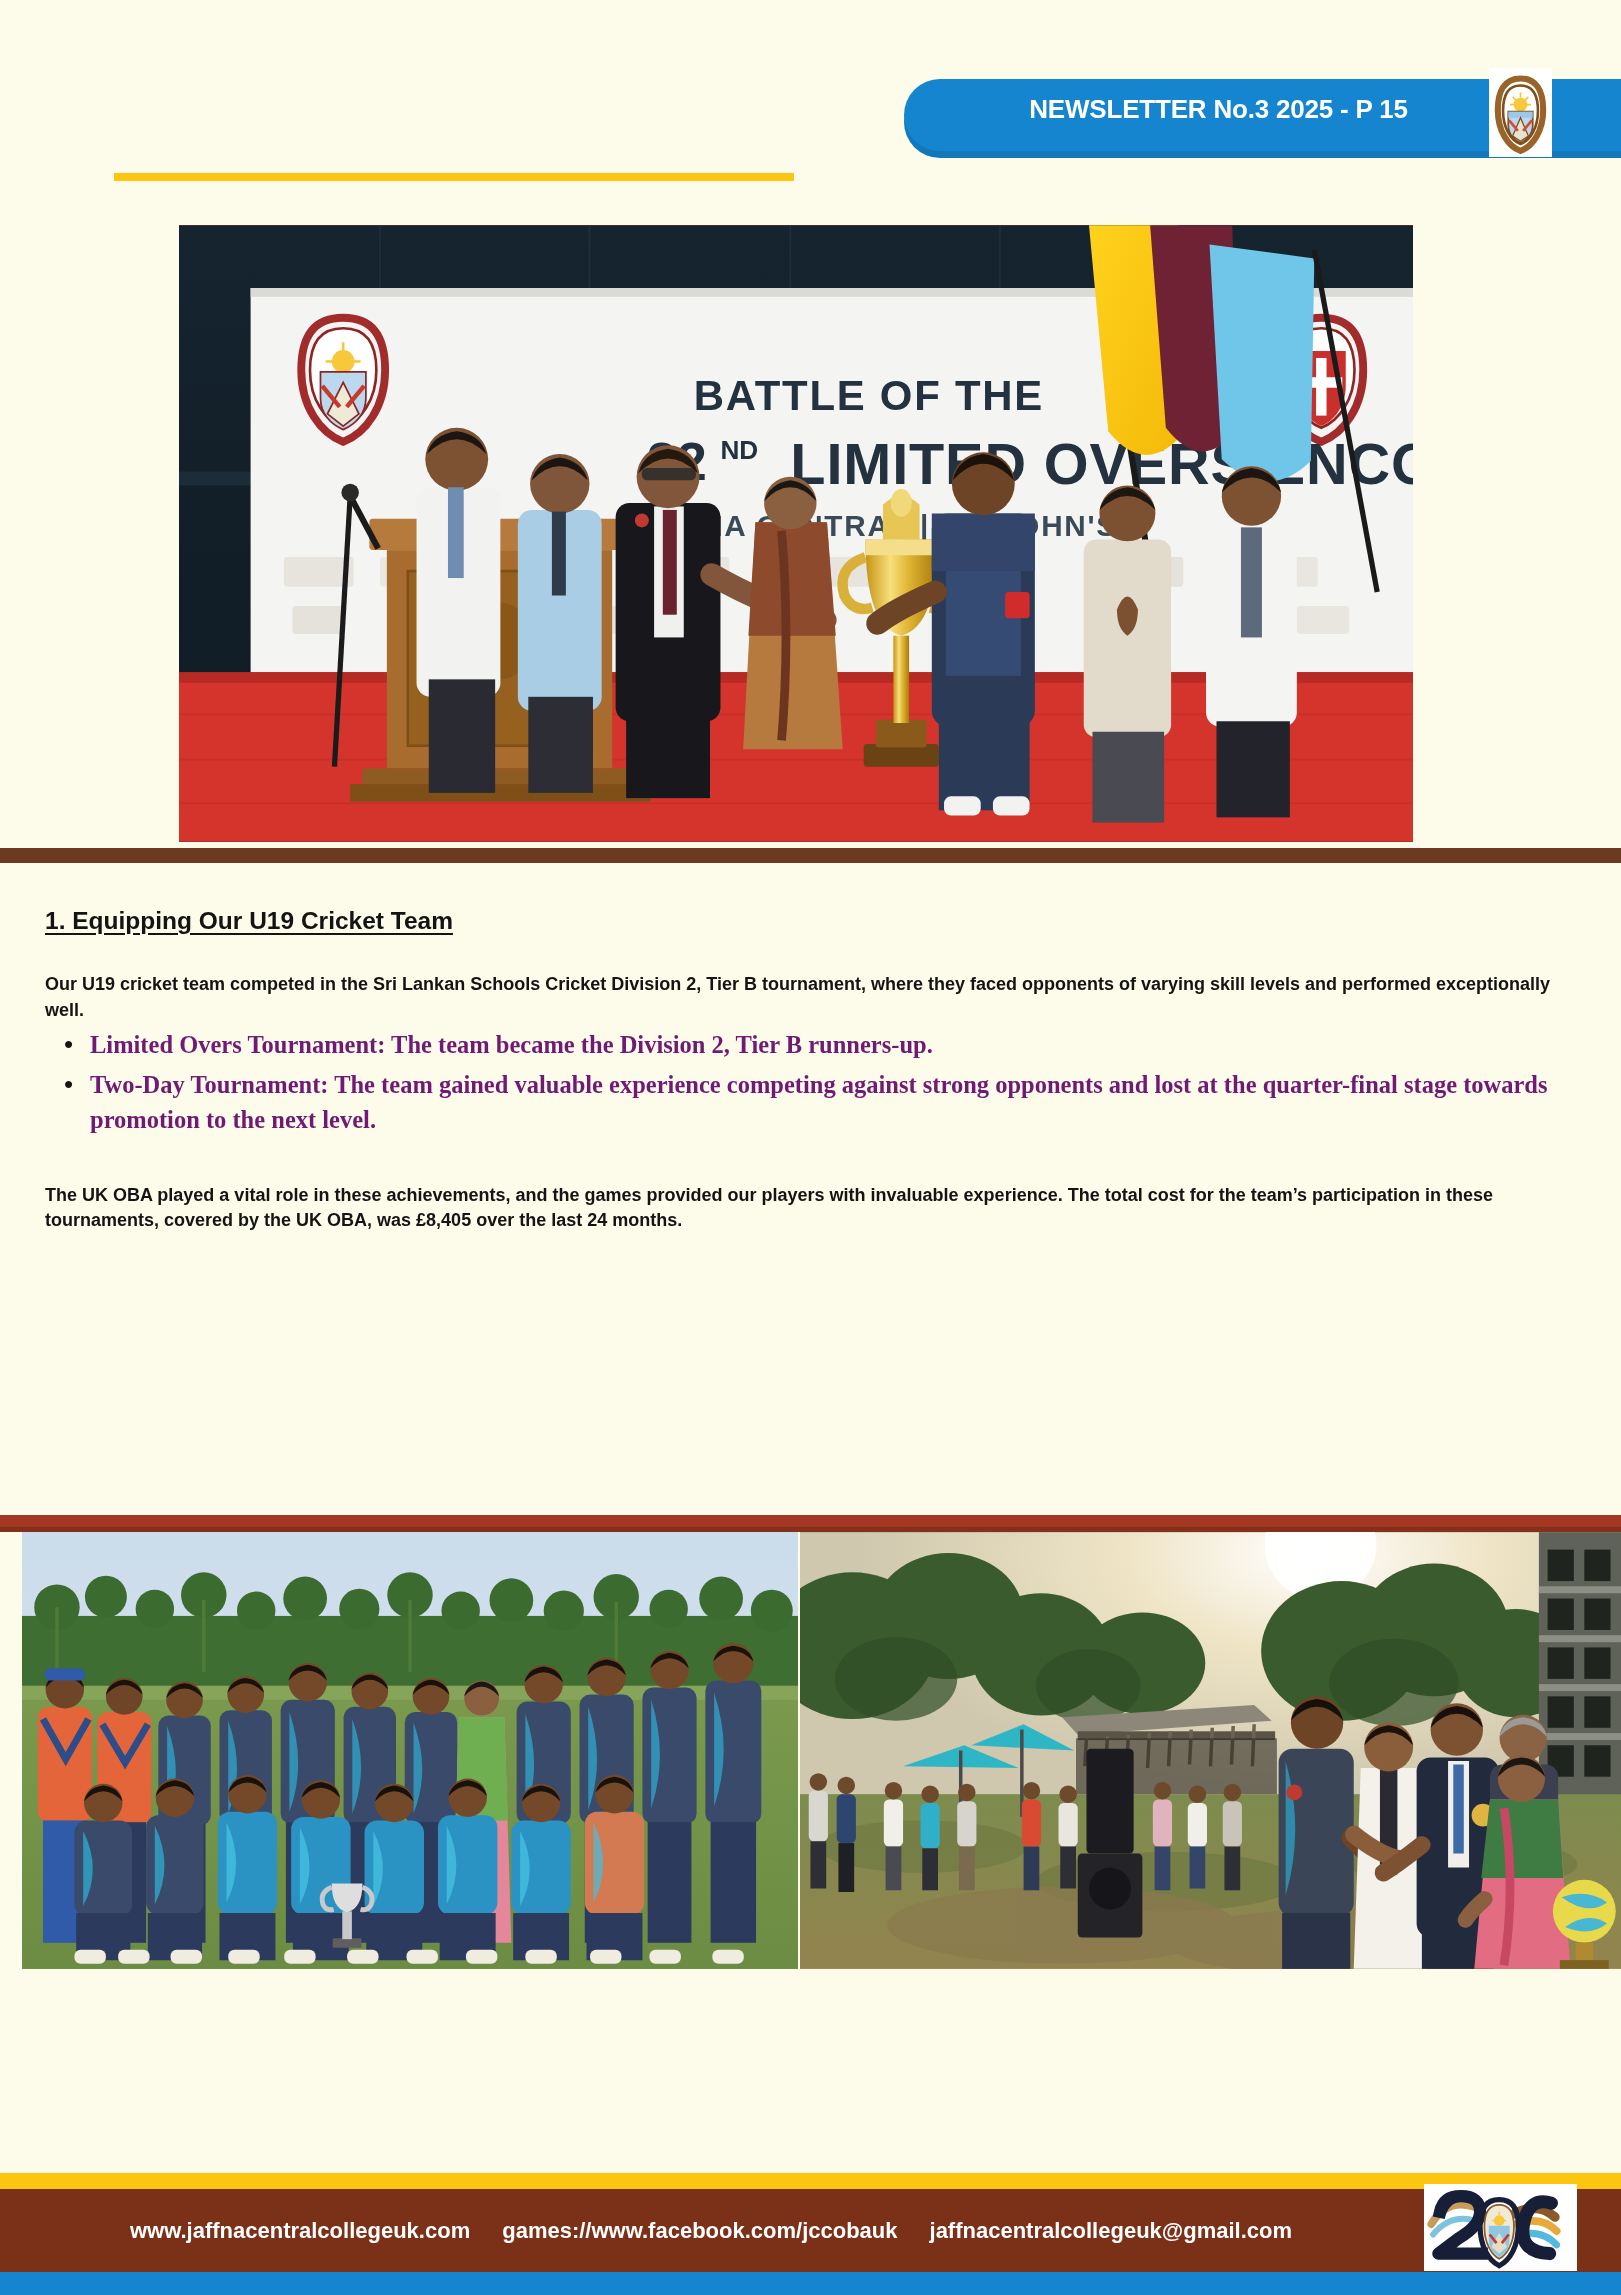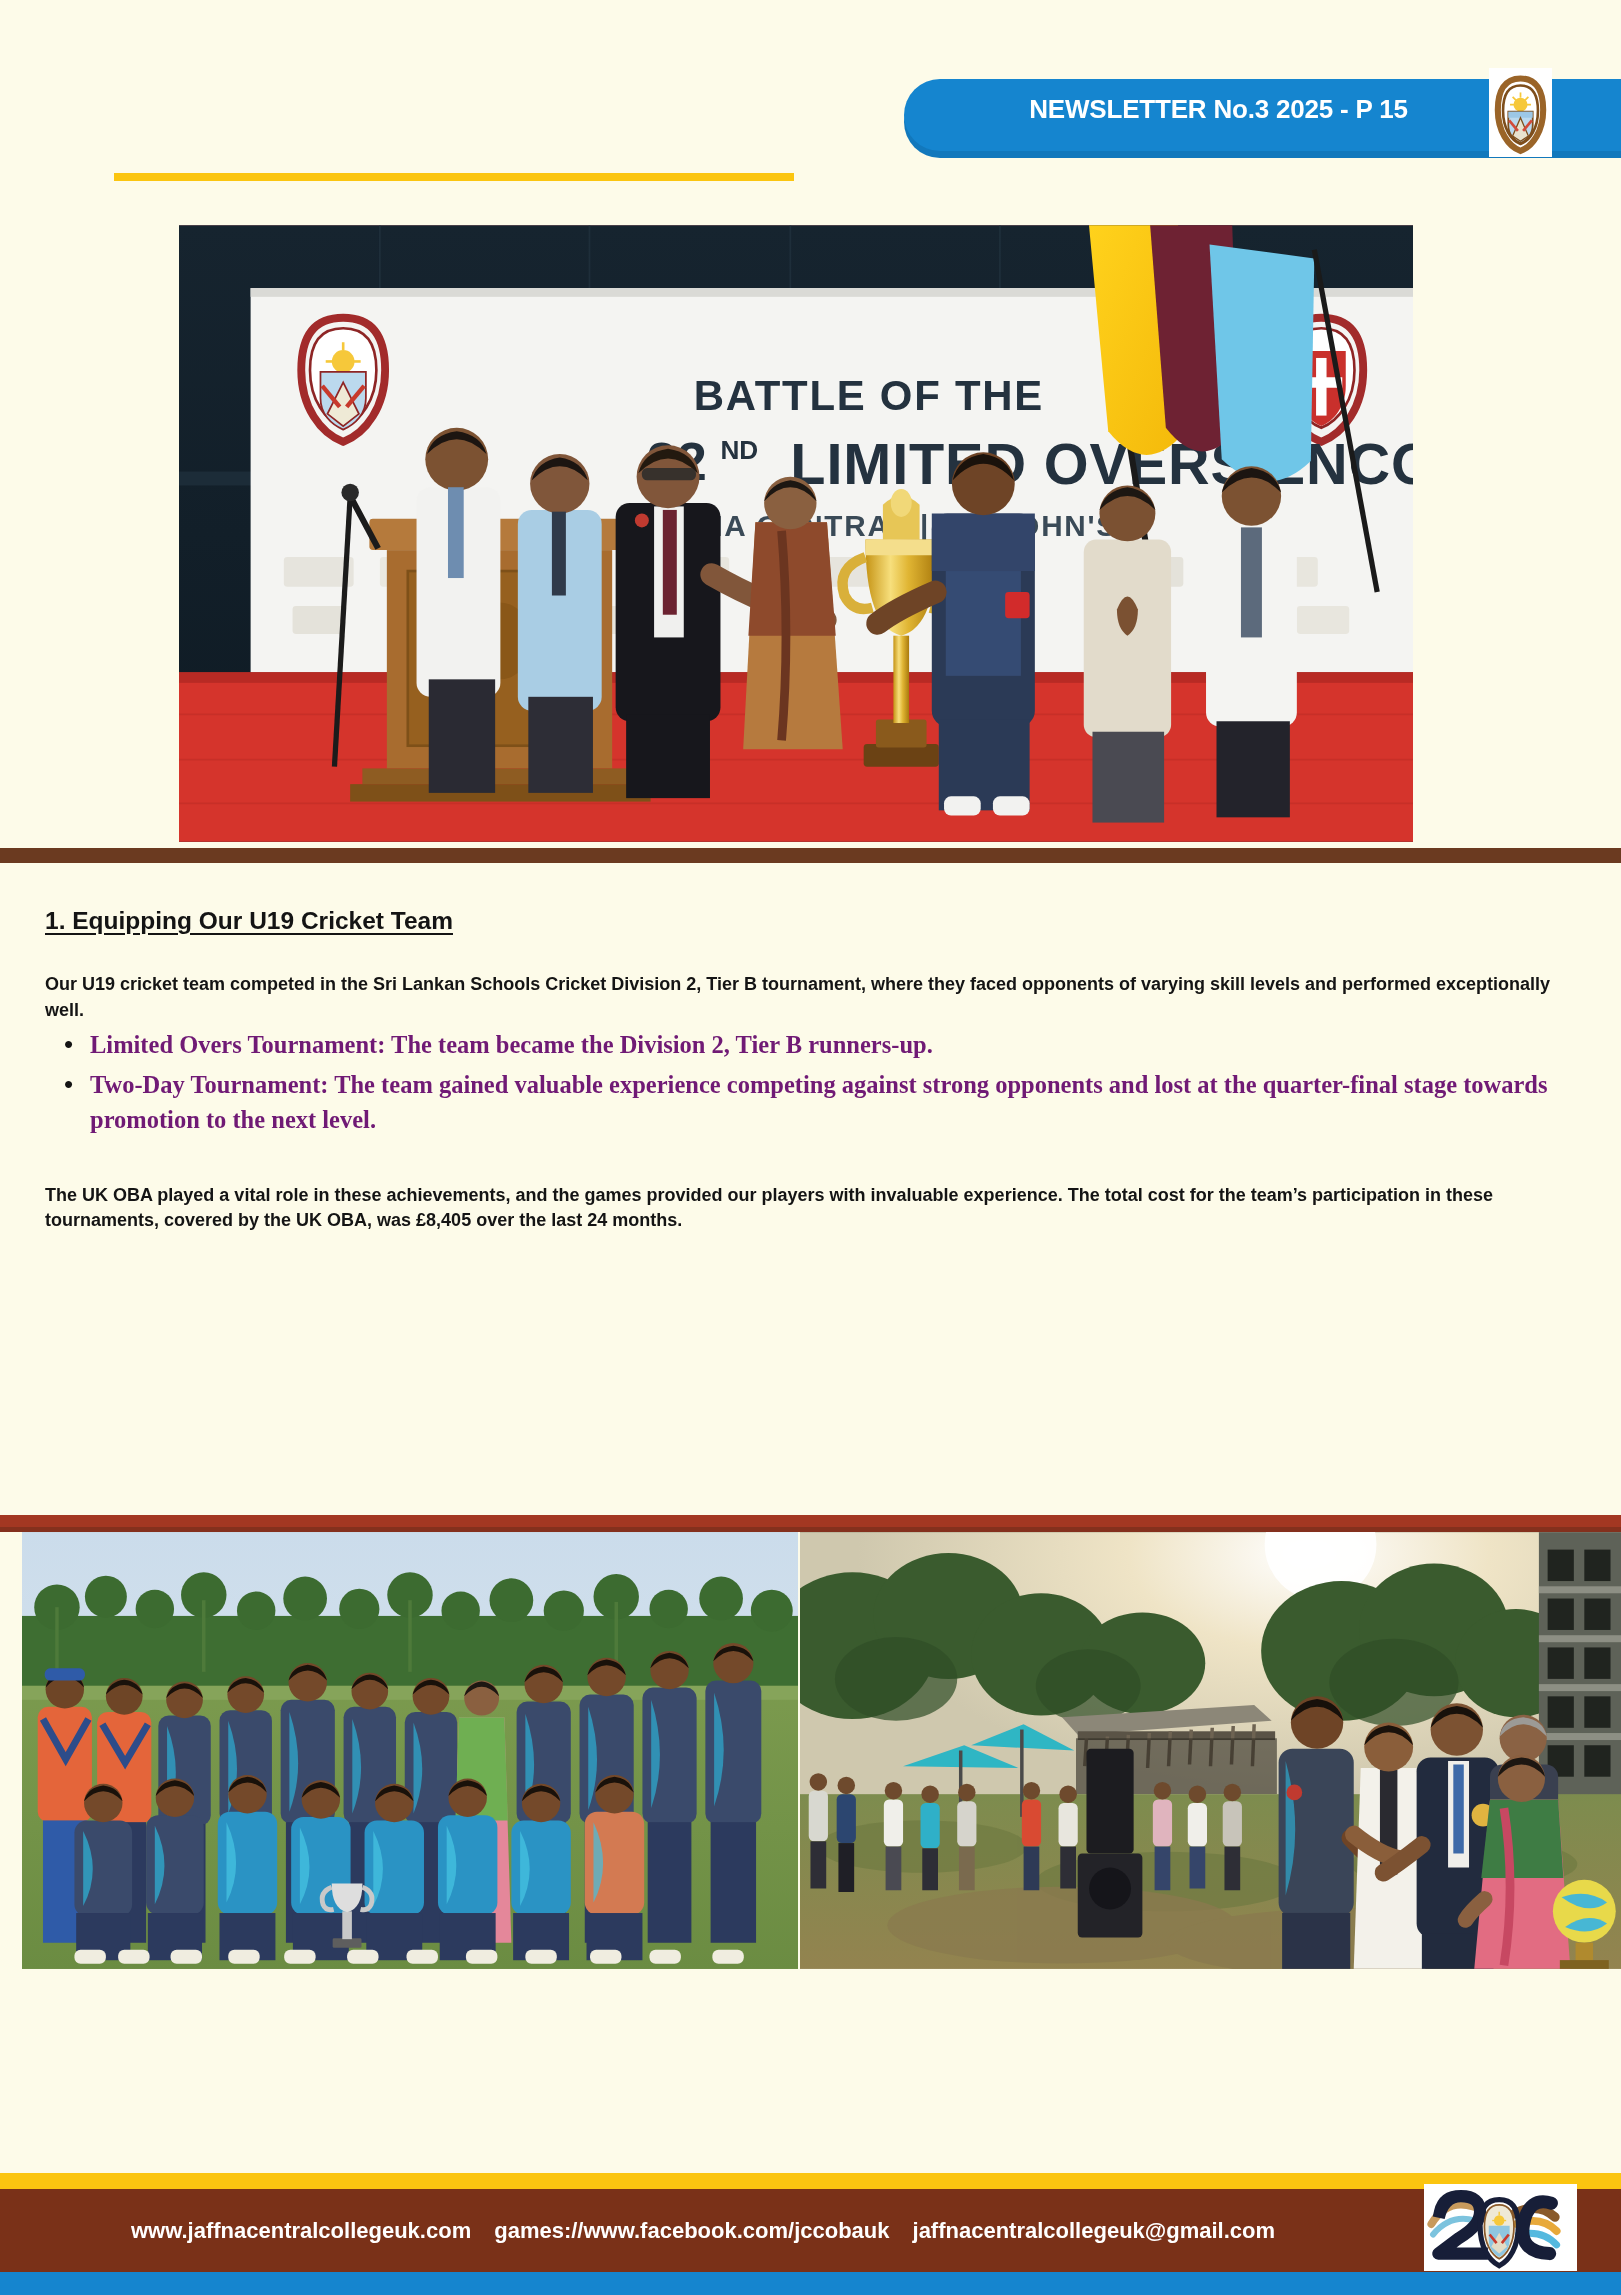--- a/index.html
+++ b/index.html
@@ -39,21 +39,21 @@
     letter-spacing:-0.2px;white-space:nowrap;
   }
   .badge-logo{
     position:absolute;left:1489px;top:68px;width:63px;height:89px;
     background:#FFFFFF;overflow:hidden;
   }
 
   
   .photo-top{
     position:absolute;left:179px;top:225px;width:1234px;height:617px;
-    overflow:hidden;background:#fca5a5;
+    overflow:hidden;background:#ef4444;
   }
   .divider-brown{
     position:absolute;left:0;top:848px;width:1621px;height:15px;
     background:#6B3A20;
   }
 
   
   .content{
     position:absolute;left:45px;top:880px;width:1537px;
     color:#141414;
@@ -105,22 +105,22 @@
   }
   .footer-brown{
     position:absolute;left:0;top:2189px;width:1621px;height:83px;
     background:#7A3118;
   }
   .footer-blue{
     position:absolute;left:0;top:2272px;width:1621px;height:23.6px;
     background:#1585CF;
   }
   .footer-links{
-    position:absolute;left:0;top:2189px;width:1406px;height:83px;
-    display:flex;align-items:center;justify-content:center;gap:23px;
+    position:absolute;left:8px;top:2189px;width:1406px;height:83px;
+    display:flex;align-items:center;justify-content:center;gap:32px;
     font-size:22px;font-weight:bold;color:#FFFFFF;white-space:nowrap;
   }
   .footer-links span{color:#FFFFFF;}
   .footer-logo{
     position:absolute;left:1424px;top:2184px;width:153px;height:87px;
     background:#FFFFFF;overflow:hidden;
   }
 
   
   svg{display:block;}

